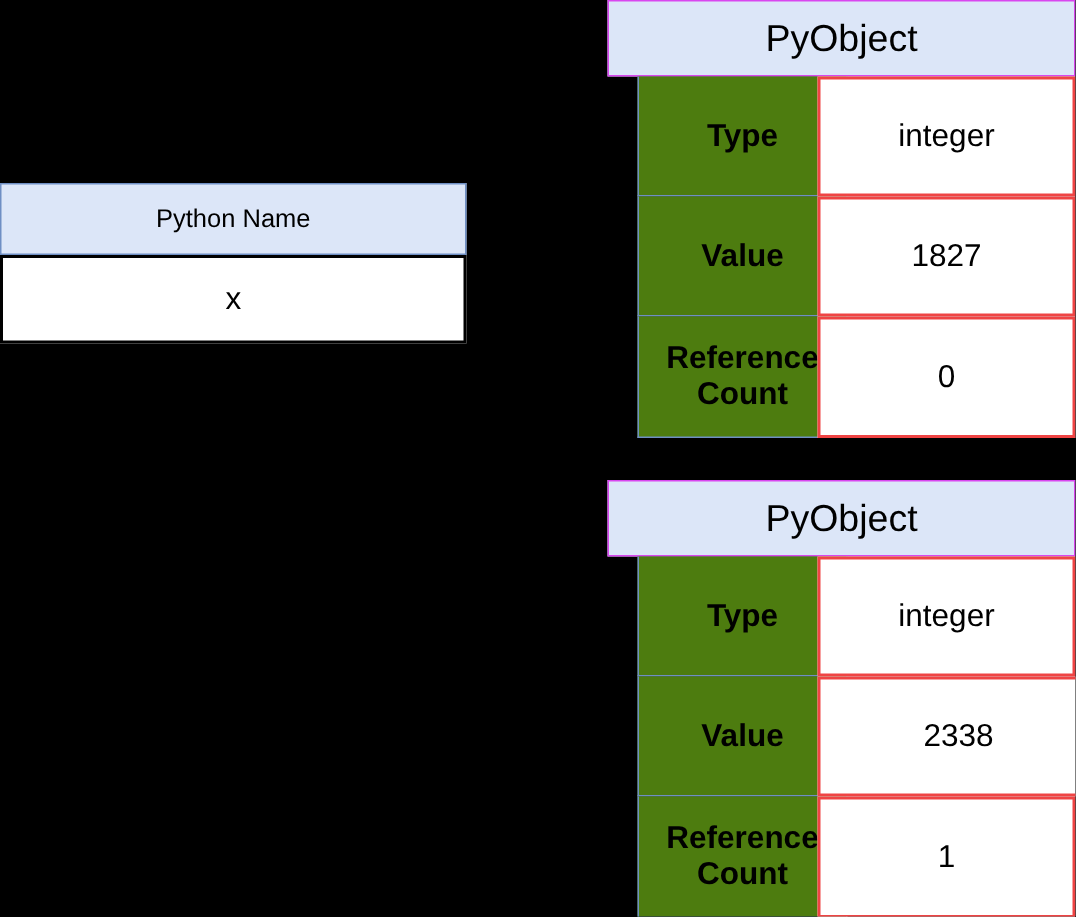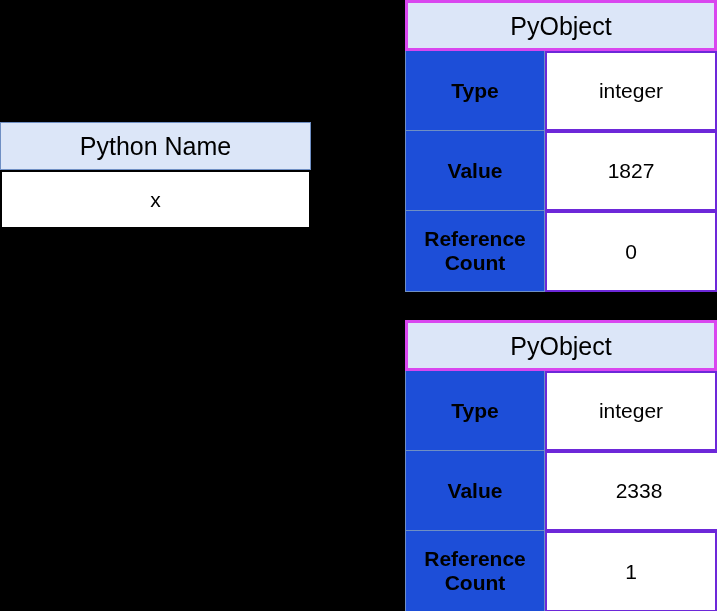--- a/index.html
+++ b/index.html
@@ -38,49 +38,50 @@
     align-items: center;
     justify-content: center;
     text-align: center;
     line-height: 1.12;
     color: #000000;
   }
 
   
   .cell-header {
     background: #dce6f8;
-    border: 3px solid #d946ef;
+    border: 1px solid #d946ef;
     font-size: 25px;
     font-weight: 400;
   }
 
   
   .cell-label {
-    background: #1d4ed8;
+    background: #4d7c0f;
     border: 1px solid #6f8fc4;
     border-top: none;
     font-size: 21px;
     font-weight: bold;
     padding: 0 4px;
+    margin-left: 20px;
   }
 
   
   .cell-value {
     background: #ffffff;
-    border: 2px solid #6d28d9;
+    border: 2px solid #ef4444;
     font-size: 21px;
     font-weight: 400;
     padding: 0 4px;
   }
 
   
   .pyname-header {
     background: #dce6f8;
     border: 1px solid #6f8fc4;
-    font-size: 25px;
+    font-size: 17px;
     font-weight: 400;
   }
   .pyname-value {
     background: #ffffff;
     border: 2px solid #000000;
     font-size: 21px;
     font-weight: 400;
   }
 </style>
 </head>

